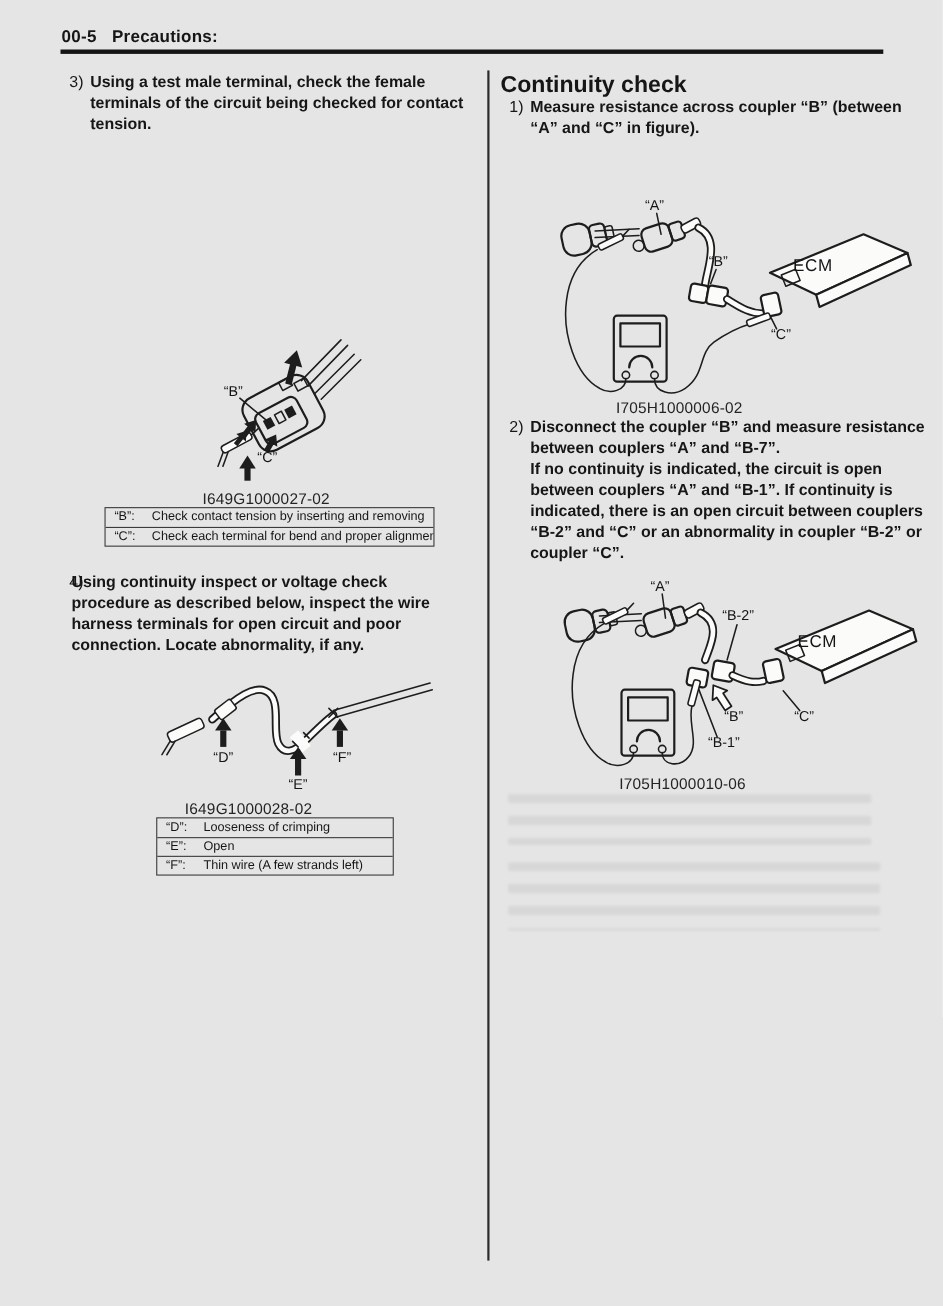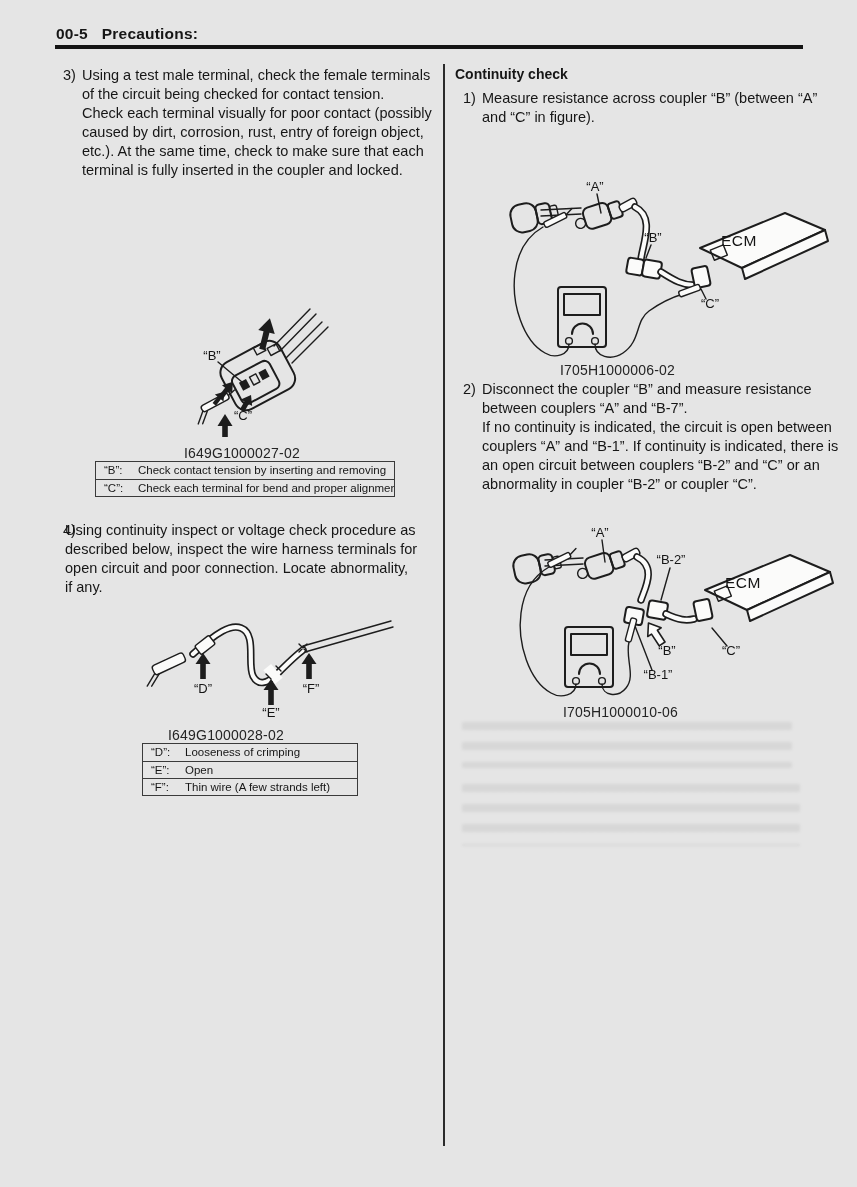--- a/index.html
+++ b/index.html
@@ -3,25 +3,25 @@
 <meta charset="utf-8">
 <style>
   * { margin:0; padding:0; box-sizing:border-box; }
   html,body { width:857px; height:1187px; }
   body { font-family:"Liberation Sans","DejaVu Sans",sans-serif; background:#fbfbfa; color:#161616; }
   .page { position:relative; width:857px; height:1187px; overflow:hidden; background:#e5e5e5; }
   .hdr-title { position:absolute; left:56px; top:25px; font-size:15.5px; font-weight:bold; letter-spacing:.2px; }
   .hdr-title .sec { margin-right:14px; }
   .hdr-rule { position:absolute; left:55px; top:45px; width:748px; height:3.5px; background:#141414; }
   .col-divider { position:absolute; left:443px; top:64px; width:2px; height:1082px; background:#2b2b2b; }
-  .rhead { position:absolute; left:455px; top:66px; font-size:14px; font-weight:bold; }
+  .rhead { position:absolute; left:455px; top:66px; font-size:21px; font-weight:bold; }
   .step { position:absolute; font-size:14.5px; line-height:19px; }
   .step .num { position:absolute; left:8px; top:0; }
   .step .body { margin-left:27px; }
-  .step p { margin:0; }
+  .step p { margin:0;font-weight:bold; }
   .figcap { position:absolute; font-size:14px; color:#242424; text-align:left; letter-spacing:.2px; }
   .lgtable { position:absolute; border:1.3px solid #3a3a3a; font-size:11.5px; line-height:13px; }
   .lgtable .row { display:flex; align-items:center; height:17px; border-top:1.1px solid #3a3a3a; white-space:nowrap; overflow:hidden; }
   .lgtable .row:first-child { border-top:none; }
   .lgtable .k { margin-left:8px; width:30px; flex:none; }
   .lgtable .v { margin-left:4px; }
   .fig { position:absolute; overflow:visible; }
   .fig .ln { fill:none; stroke:#1d1d1d; stroke-width:2; stroke-linejoin:round; stroke-linecap:round; }
   .fig .thin { stroke-width:1.4; }
   .fig .wo { fill:none; stroke:#1d1d1d; stroke-width:7.5; stroke-linecap:round; }
@@ -40,21 +40,20 @@
   <div class="hdr-title">
     <span class="sec">00-5</span><span>Precautions:</span>
   </div>
   <div class="hdr-rule"></div>
   <div class="col-divider"></div>
 
   <div class="step" style="left:55px; top:66px; width:382px;">
     <span class="num">3)</span>
     <div class="body" style="width:354px;">
       <p>Using a test male terminal, check the female terminals of the circuit being checked for contact tension.</p>
-      <p>Check each terminal visually for poor contact (possibly caused by dirt, corrosion, rust, entry of foreign object, etc.). At the same time, check to make sure that each terminal is fully inserted in the coupler and locked.</p>
     </div>
   </div>
 
   <svg class="fig" style="left:190px; top:296px; width:140px; height:152px;" viewBox="0 0 140 152">
     <g>
       <path class="ln thin" d="M84,50 L120,13"></path>
       <path class="ln thin" d="M90,55 L126,18"></path>
       <path class="ln thin" d="M96,62 L132,26"></path>
       <path class="ln thin" d="M102,67 L138,31"></path>
     </g>

